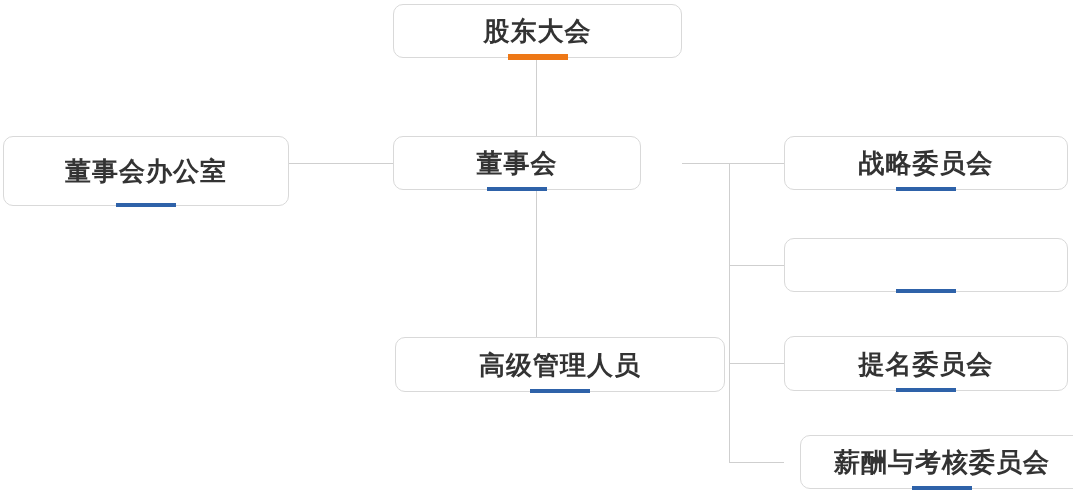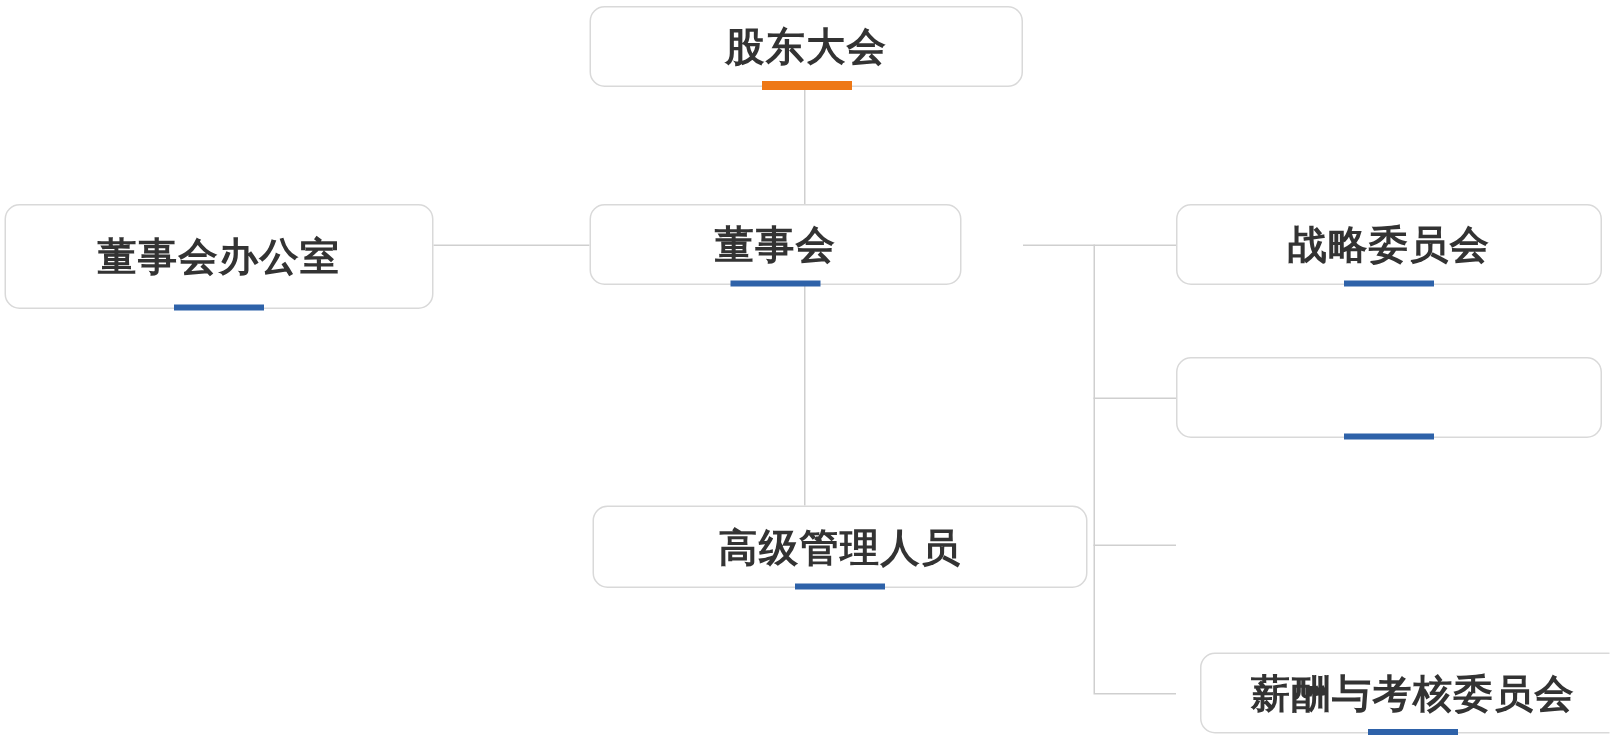--- a/index.html
+++ b/index.html
@@ -81,19 +81,23 @@
 
   <div class="node" style="left:784px;top:136px;width:284px;height:54px">
     <span class="label">战略委员会</span>
     <span class="underline blue"></span>
   </div>
 
   <div class="node" style="left:784px;top:238px;width:284px;height:54px">
     <span class="underline blue"></span>
   </div>
 
+  <div class="node" style="left:784px;top:336px;width:284px;height:55px">
+    <span class="label">提名委员会</span>
+    <span class="underline blue"></span>
+  </div>
 
   <div class="node" style="left:800px;top:435px;width:284px;height:54px">
     <span class="label">薪酬与考核委员会</span>
     <span class="underline blue"></span>
   </div>
 
 </div>
 
 </body></html>

